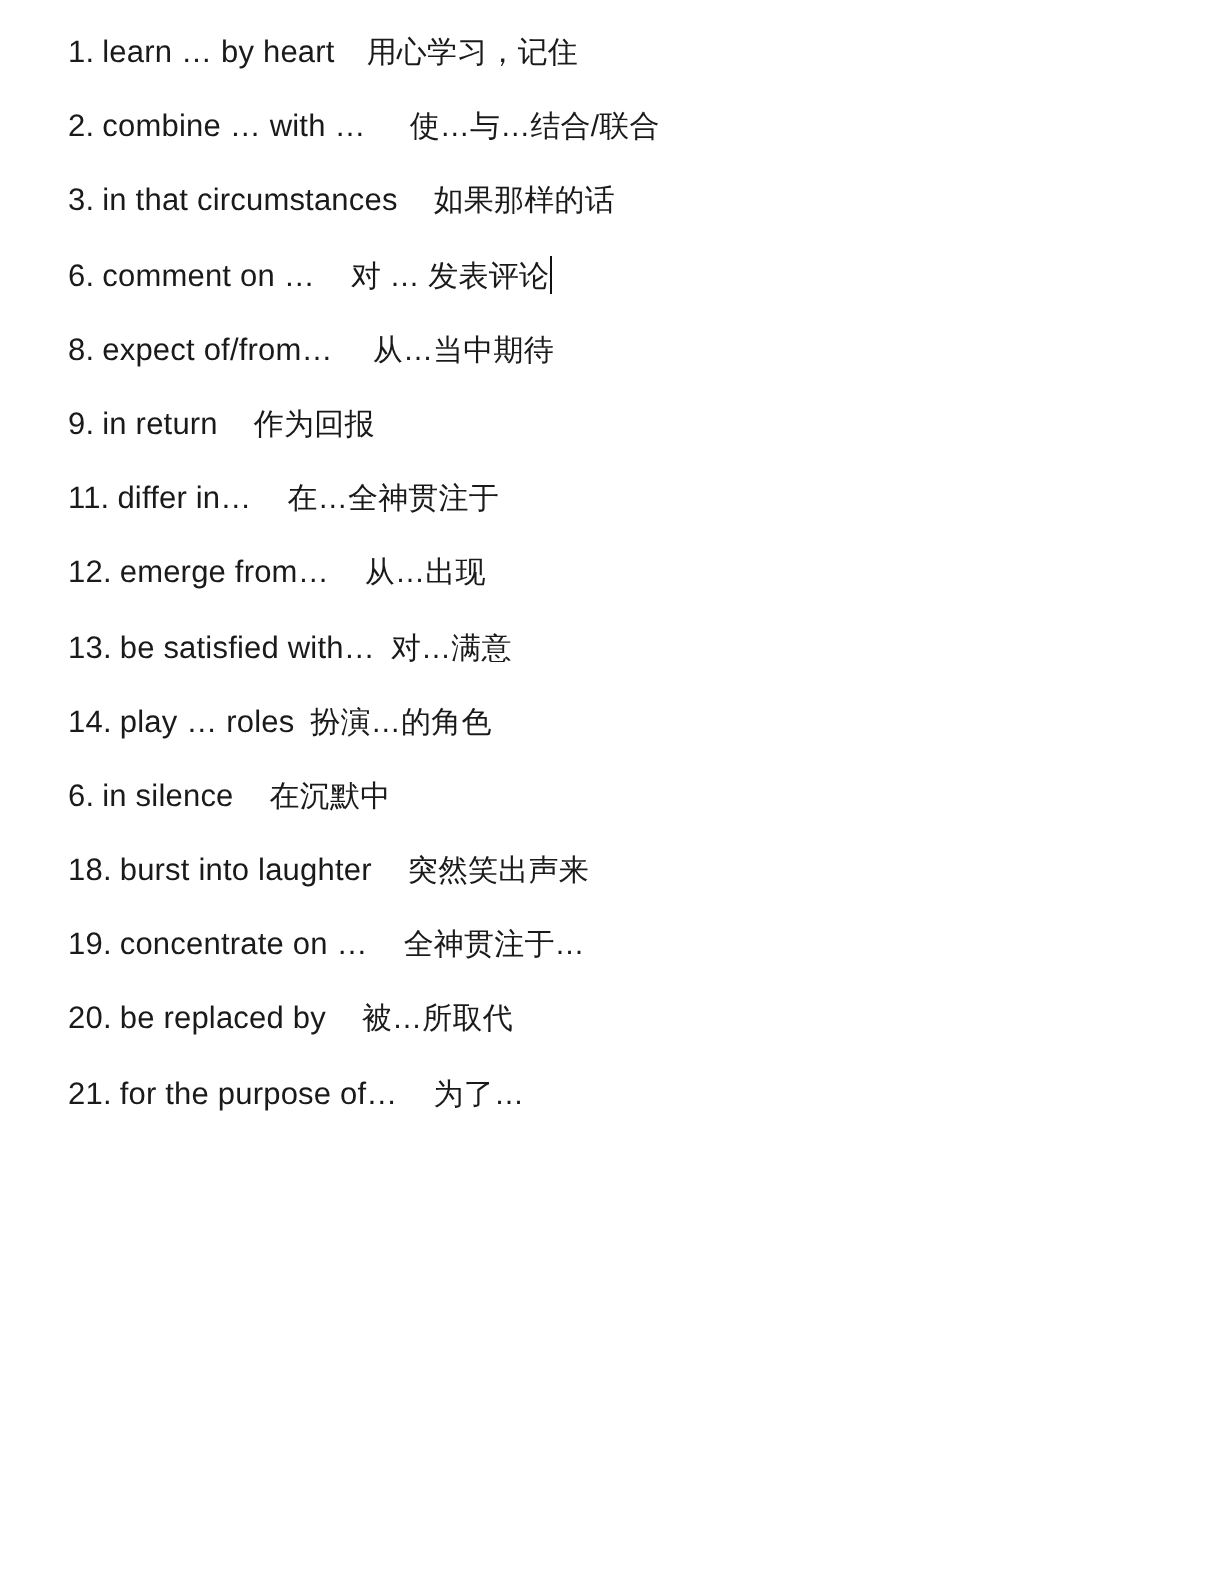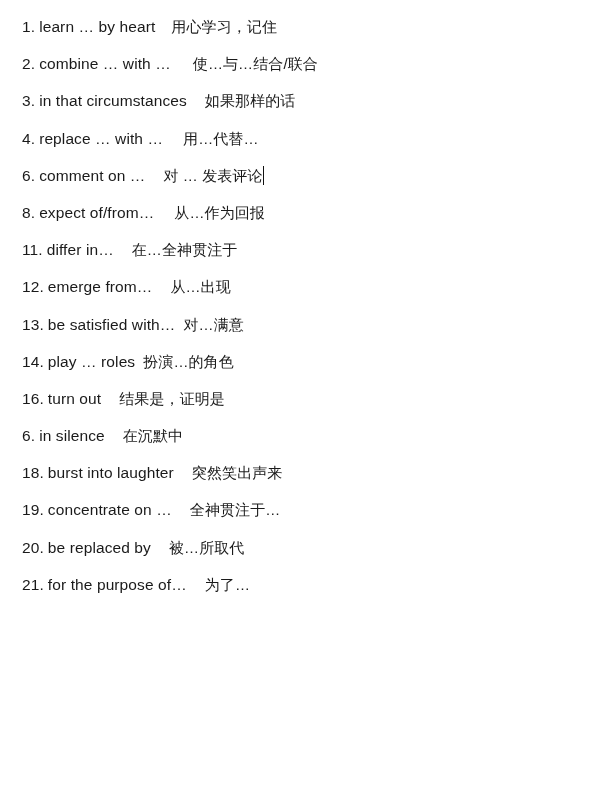--- a/index.html
+++ b/index.html
@@ -20,21 +20,21 @@
     margin: 0;
     padding: 0;
     position: relative;
     padding-top: 8px;
   }
   .phrase-row {
     display: block;
     height: 37.2px;
     line-height: 37.2px;
     white-space: nowrap;
-    padding-left: 22px;
+    padding-left: 34px;
     font-size: 15.5px;
     letter-spacing: 0.1px;
   }
   .row-index {
     display: inline;
   }
   .row-en {
     display: inline;
     margin-left: 4px;
   }
@@ -55,27 +55,26 @@
   }
 </style>
 </head>
 <body style="background: rgb(255, 255, 255); color: rgb(26, 26, 26);">
 
 <div id="page-root">
   <ul id="phrase-list">
       <li class="phrase-row"><span class="row-index">1.</span><span class="row-en">learn … by heart</span><span class="row-gap" style="width: 16px;"></span><span class="row-cn">用心学习，记住</span></li>
       <li class="phrase-row"><span class="row-index">2.</span><span class="row-en">combine … with …</span><span class="row-gap" style="width: 22px;"></span><span class="row-cn">使…与…结合/联合</span></li>
       <li class="phrase-row"><span class="row-index">3.</span><span class="row-en">in that circumstances</span><span class="row-gap" style="width: 18px;"></span><span class="row-cn">如果那样的话</span></li>
-      <li class="phrase-row"><span class="row-index">4.</span><span class="row-en">replace … with …</span><span class="row-gap" style="width: 20px;"></span><span class="row-cn">用…代替…</span></li>
       <li class="phrase-row"><span class="row-index">6.</span><span class="row-en">comment on …</span><span class="row-gap" style="width: 18px;"></span><span class="row-cn">对 … 发表评论</span><span class="caret" style="background: rgb(17, 17, 17);"></span></li>
-      <li class="phrase-row"><span class="row-index">8.</span><span class="row-en">expect of/from…</span><span class="row-gap" style="width: 20px;"></span><span class="row-cn">从…作为回报</span></li>
+      <li class="phrase-row"><span class="row-index">8.</span><span class="row-en">expect of/from…</span><span class="row-gap" style="width: 20px;"></span><span class="row-cn">从…当中期待</span></li>
+      <li class="phrase-row"><span class="row-index">9.</span><span class="row-en">in return</span><span class="row-gap" style="width: 18px;"></span><span class="row-cn">作为回报</span></li>
       <li class="phrase-row"><span class="row-index">11.</span><span class="row-en">differ in…</span><span class="row-gap" style="width: 18px;"></span><span class="row-cn">在…全神贯注于</span></li>
       <li class="phrase-row"><span class="row-index">12.</span><span class="row-en">emerge from…</span><span class="row-gap" style="width: 18px;"></span><span class="row-cn">从…出现</span></li>
       <li class="phrase-row"><span class="row-index">13.</span><span class="row-en">be satisfied with…</span><span class="row-gap" style="width: 8px;"></span><span class="row-cn">对…满意</span></li>
       <li class="phrase-row"><span class="row-index">14.</span><span class="row-en">play … roles</span><span class="row-gap" style="width: 8px;"></span><span class="row-cn">扮演…的角色</span></li>
-      <li class="phrase-row"><span class="row-index">16.</span><span class="row-en">turn out</span><span class="row-gap" style="width: 18px;"></span><span class="row-cn">结果是，证明是</span></li>
       <li class="phrase-row"><span class="row-index">6.</span><span class="row-en">in silence</span><span class="row-gap" style="width: 18px;"></span><span class="row-cn">在沉默中</span></li>
       <li class="phrase-row"><span class="row-index">18.</span><span class="row-en">burst into laughter</span><span class="row-gap" style="width: 18px;"></span><span class="row-cn">突然笑出声来</span></li>
       <li class="phrase-row"><span class="row-index">19.</span><span class="row-en">concentrate on …</span><span class="row-gap" style="width: 18px;"></span><span class="row-cn">全神贯注于…</span></li>
       <li class="phrase-row"><span class="row-index">20.</span><span class="row-en">be replaced by</span><span class="row-gap" style="width: 18px;"></span><span class="row-cn">被…所取代</span></li>
       <li class="phrase-row"><span class="row-index">21.</span><span class="row-en">for the purpose of…</span><span class="row-gap" style="width: 18px;"></span><span class="row-cn">为了…</span></li>
     </ul>
 </div>
 
 </body></html>

